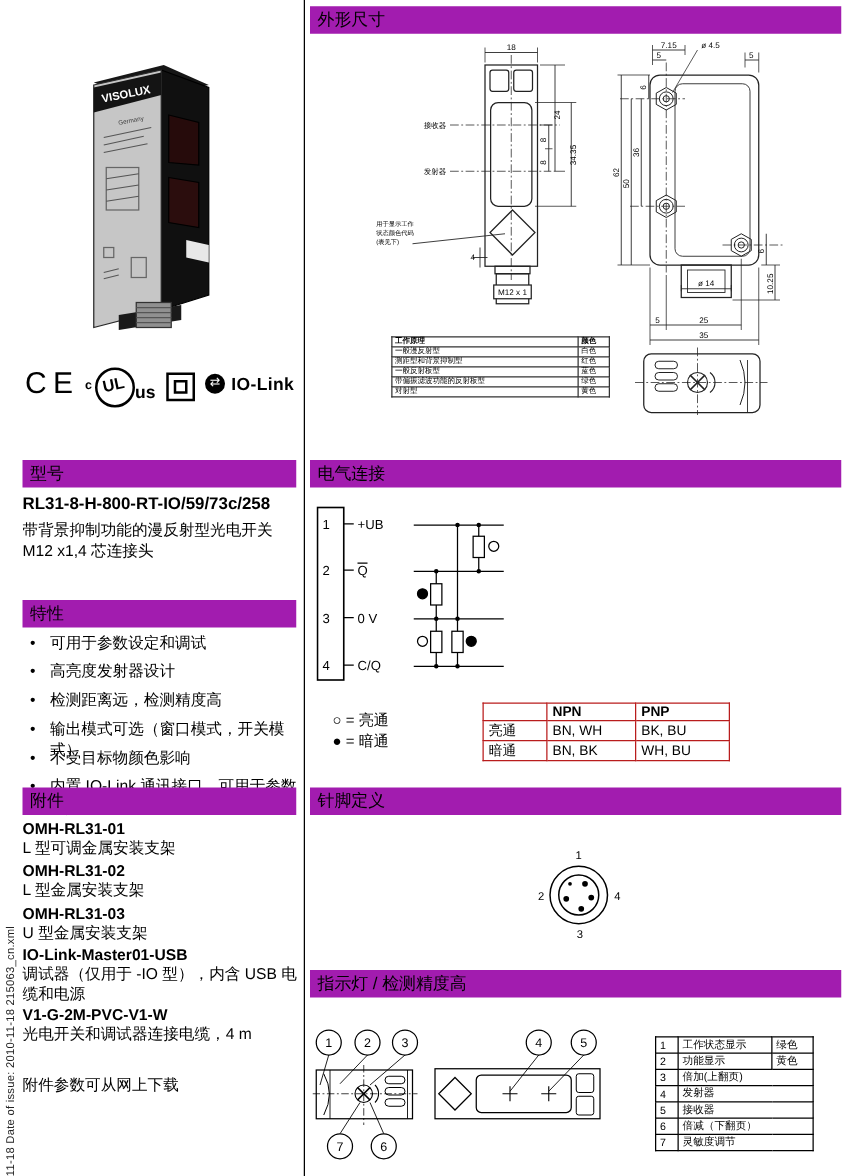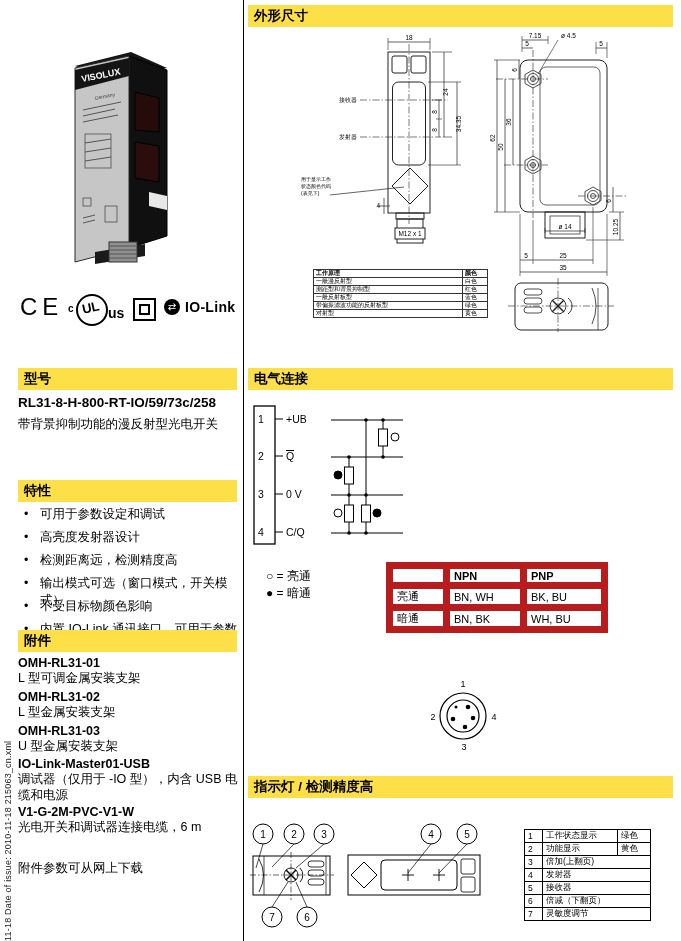--- a/index.html
+++ b/index.html
@@ -1,35 +1,35 @@
 <!DOCTYPE html>
 <html><head>
 <meta charset="utf-8">
 <style>
   html,body{margin:0;padding:0;background:#fff;}
   .page{position:relative;width:681px;height:941px;background:#fff;overflow:hidden;
         font-family:"Liberation Sans","DejaVu Sans",sans-serif;color:#000;}
   .abs{position:absolute;}
-  .bar{position:absolute;height:22px;background:#fde047;font-weight:bold;font-size:13.5px;
+  .bar{position:absolute;height:22px;background:#a21caf;font-weight:normal;font-size:13.5px;
        line-height:22px;padding-left:6px;box-sizing:border-box;}
   .bar-left{left:18px;width:219px;}
   .bar-right{left:248px;width:425px;}
   .vdivider{position:absolute;left:243px;top:0;width:1px;height:941px;background:#000;}
   .sidenote{position:absolute;left:3px;top:941px;width:540px;transform-origin:0 0;
             transform:rotate(-90deg);font-size:9px;color:#222;letter-spacing:.2px;}
   .partno{position:absolute;left:18px;top:395px;font-size:13.5px;font-weight:bold;}
   .desc{position:absolute;left:18px;width:222px;font-size:12.5px;line-height:17px;}
   .feat{position:absolute;left:18px;width:222px;font-size:12.5px;line-height:17px;
         padding-left:22px;box-sizing:border-box;}
   .feat::before{content:"•";position:absolute;left:6px;}
   .accname{position:absolute;left:18px;font-size:12.5px;font-weight:bold;}
   .accdesc{position:absolute;left:18px;width:224px;font-size:12.5px;line-height:16px;}
   .legend-line{font-size:12px;line-height:17px;}
   table.sig{border-collapse:collapse;font-size:11px;}
-  table.sig td{border:7px solid #b91c1c;height:13px;padding:0 4px;vertical-align:middle;}
+  table.sig td{border:1px solid #b91c1c;height:13px;padding:0 4px;vertical-align:middle;}
   table.sig td.hd{font-weight:bold;}
   table.ctab{border-collapse:collapse;font-size:6px;line-height:7px;}
   table.ctab td{border:1px solid #333;height:7px;padding:0 2px;white-space:nowrap;}
   table.itab{border-collapse:collapse;font-size:8.5px;}
   table.itab td{border:1px solid #000;height:11.5px;padding:0 3px;white-space:nowrap;}
   svg text{font-family:"Liberation Sans","DejaVu Sans",sans-serif;}
   .dimtxt{font-size:6.5px;}
   .cntxt{font-size:6px;}
 </style>
 </head>
@@ -87,40 +87,41 @@
     </div>
     <div class="abs" style="left:144px;top:4px;width:76px;height:22px;">
       <span class="abs" style="left:0;top:2px;width:16px;height:16px;border-radius:50%;background:#000;color:#fff;font-size:10px;line-height:16px;text-align:center;">⇄</span>
       <span class="abs" style="left:21px;top:2px;font-size:14px;font-weight:bold;letter-spacing:.3px;">IO-Link</span>
     </div>
   </div>
 
   <div class="bar bar-left" style="top:368px;">型号</div>
   <div class="partno">RL31-8-H-800-RT-IO/59/73c/258</div>
   <div class="desc" style="top:416px;">带背景抑制功能的漫反射型光电开关</div>
+  <div class="desc" style="top:433px;">M12 x1,4 芯连接头</div>
 
   <div class="bar bar-left" style="top:480px;">特性</div>
   <div class="feat" style="top:506px;">可用于参数设定和调试</div>
   <div class="feat" style="top:529px;">高亮度发射器设计</div>
   <div class="feat" style="top:552px;">检测距离远，检测精度高</div>
   <div class="feat" style="top:575px;">输出模式可选（窗口模式，开关模式）</div>
   <div class="feat" style="top:598px;">不受目标物颜色影响</div>
   <div class="feat" style="top:621px;">内置 IO-Link 通讯接口，可用于参数设定和调试</div>
 
   <div class="bar bar-left" style="top:630px;">附件</div>
   <div class="accname" style="top:656px;">OMH-RL31-01</div>
   <div class="accdesc" style="top:670px;">L 型可调金属安装支架</div>
   <div class="accname" style="top:690px;">OMH-RL31-02</div>
   <div class="accdesc" style="top:704px;">L 型金属安装支架</div>
   <div class="accname" style="top:724px;">OMH-RL31-03</div>
   <div class="accdesc" style="top:738px;">U 型金属安装支架</div>
   <div class="accname" style="top:757px;">IO-Link-Master01-USB</div>
   <div class="accdesc" style="top:771px;">调试器（仅用于 -IO 型），内含 USB 电缆和电源</div>
   <div class="accname" style="top:805px;">V1-G-2M-PVC-V1-W</div>
-  <div class="accdesc" style="top:819px;">光电开关和调试器连接电缆，6 m</div>
+  <div class="accdesc" style="top:819px;">光电开关和调试器连接电缆，4 m</div>
   <div class="accdesc" style="top:860px;">附件参数可从网上下载</div>
 
   <div class="bar bar-right" style="top:5px;">外形尺寸</div>
 
   <svg class="abs" style="left:300px;top:32px;" width="375" height="300" viewBox="0 0 375 300" fill="none" stroke="#222" stroke-width="1">
 
     <g>
       <rect x="88" y="20" width="42" height="161"></rect>
       <rect x="92" y="24" width="15" height="17" rx="2"></rect>
       <rect x="111" y="24" width="15" height="17" rx="2"></rect>
@@ -356,20 +357,21 @@
       <td>BK, BU</td>
     </tr>
     <tr>
       <td>暗通</td>
       <td>BN, BK</td>
       <td>WH, BU</td>
     </tr>
   </tbody>
     </table>
 
+  <div class="bar bar-right" style="top:630px;">针脚定义</div>
 
   <svg class="abs" style="left:425px;top:678px;" width="78" height="80" viewBox="0 0 78 80" fill="none" stroke="#000" stroke-width="1.2">
     <circle cx="38" cy="38" r="23"></circle>
     <circle cx="38" cy="38" r="16"></circle>
     <g fill="#000" stroke="none">
       <circle cx="31" cy="29" r="1.5"></circle>
       <circle cx="43" cy="29" r="2.3"></circle>
       <circle cx="48" cy="40" r="2.3"></circle>
       <circle cx="40" cy="49" r="2.3"></circle>
       <circle cx="28" cy="41" r="2.3"></circle>

